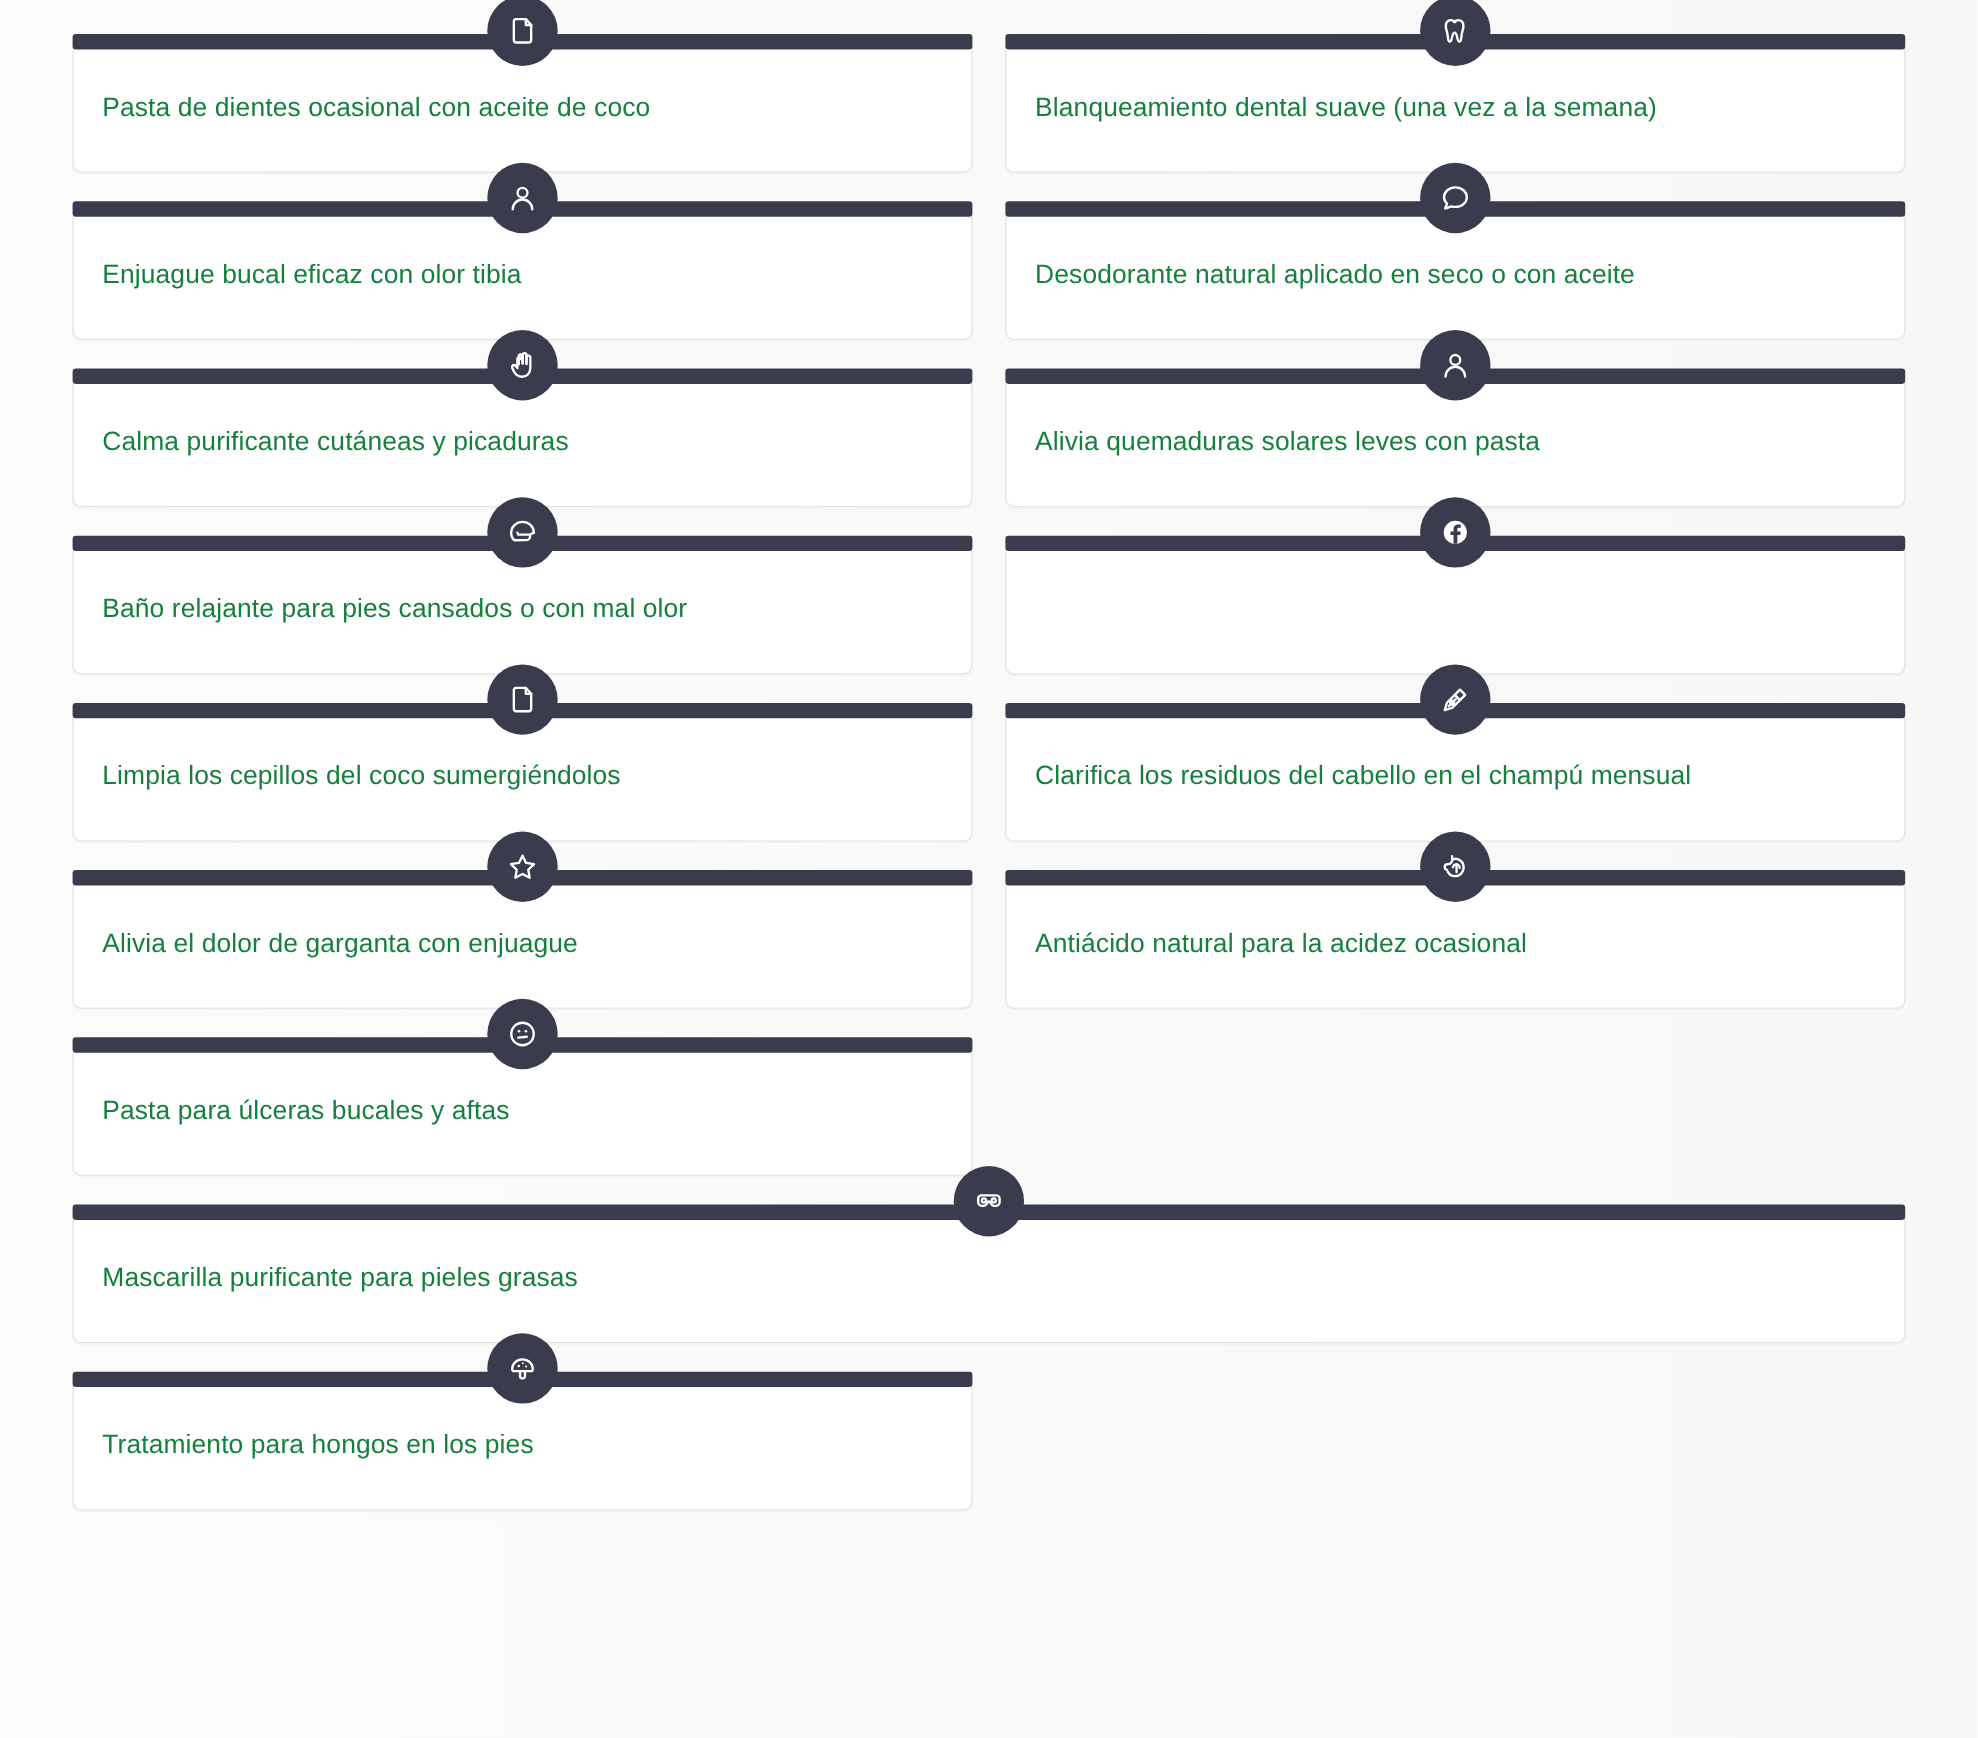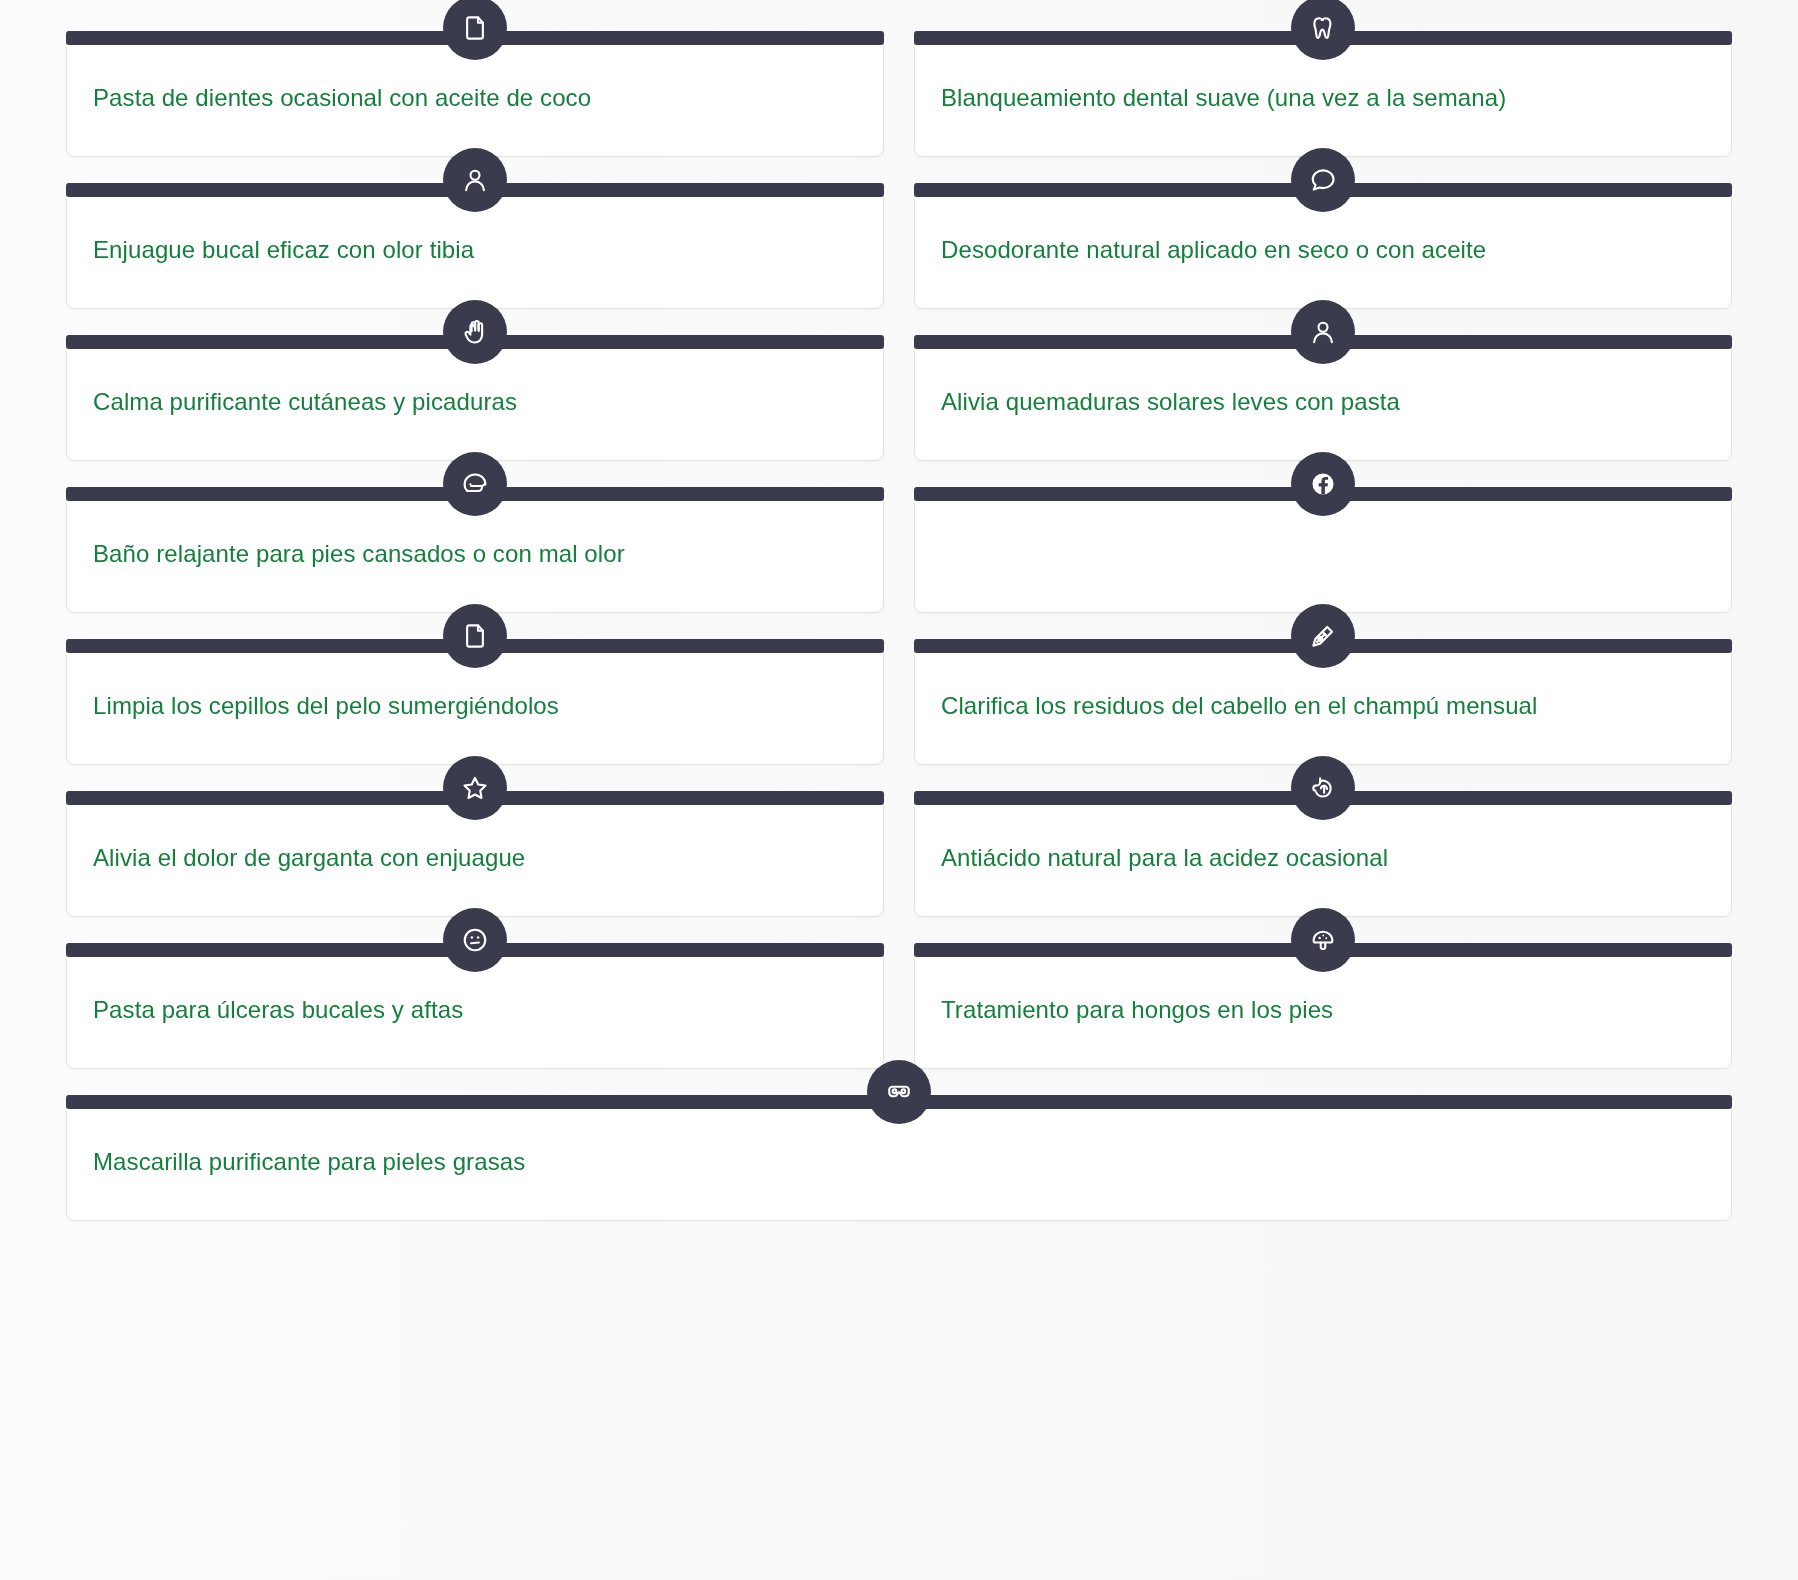--- a/index.html
+++ b/index.html
@@ -179,21 +179,21 @@
         </div>
       </div>
       <div class="card">
         <div class="topbar"></div>
         <div class="badge">
           <svg viewBox="0 0 24 24">
             <path fill="none" stroke="#ffffff" stroke-width="1.7" stroke-linecap="round" stroke-linejoin="round" d="M14.5 3.5H7.5a1.8 1.8 0 0 0-1.8 1.8v13.4a1.8 1.8 0 0 0 1.8 1.8h9a1.8 1.8 0 0 0 1.8-1.8V7.8z"></path>
             <path fill="none" stroke="#ffffff" stroke-width="1.7" stroke-linecap="round" stroke-linejoin="round" d="M14.4 3.6v4.2h4.0"></path>
           </svg>
         </div>
-        <div class="card-label">Limpia los cepillos del pelo sumergiéndolos</div>
+        <div class="card-label">Limpia los cepillos del coco sumergiéndolos</div>
       </div>
       <div class="card">
         <div class="topbar"></div>
         <div class="badge">
           <svg viewBox="0 0 24 24">
             <path fill="none" stroke="#ffffff" stroke-width="1.7" stroke-linecap="round" stroke-linejoin="round" d="M11.6 8.6l3.8-3.8 3.8 3.8-3.8 3.8z"></path>
             <path fill="none" stroke="#ffffff" stroke-width="1.7" stroke-linecap="round" stroke-linejoin="round" d="M13.5 10.5L7.3 16.7"></path>
             <path fill="none" stroke="#ffffff" stroke-width="1.7" stroke-linecap="round" stroke-linejoin="round" d="M11.6 8.6L5.9 14.3 4.3 19.7l5.4-1.6 5.7-5.7"></path>
             <circle fill="none" stroke="#ffffff" stroke-width="1.7" stroke-linecap="round" stroke-linejoin="round" cx="9.7" cy="14.3" r="1.5"></circle>
           </svg>
@@ -228,38 +228,38 @@
         <div class="badge">
           <svg viewBox="0 0 24 24">
             <circle fill="none" stroke="#ffffff" stroke-width="1.7" stroke-linecap="round" stroke-linejoin="round" cx="12" cy="12" r="8.2"></circle>
             <path fill="none" stroke="#ffffff" stroke-width="1.7" stroke-linecap="round" stroke-linejoin="round" d="M8.9 14.6l6.2-.6"></path>
             <circle fill="#ffffff" cx="9.5" cy="10" r="0.95"></circle>
             <circle fill="#ffffff" cx="14.5" cy="10" r="0.95"></circle>
           </svg>
         </div>
         <div class="card-label">Pasta para úlceras bucales y aftas</div>
       </div>
+      <div class="card full">
+        <div class="topbar"></div>
+        <div class="badge">
+          <svg viewBox="0 0 24 24">
+            <path fill="none" stroke="#ffffff" stroke-width="1.7" stroke-linecap="round" stroke-linejoin="round" d="M4.2 10.2c0-1.3 1.1-2.4 2.4-2.4h10.8c1.3 0 2.4 1.1 2.4 2.4v2.4c0 1.5-1.2 2.8-2.8 2.8h-1.3c-.9 0-1.7-.5-2.1-1.3l-.8-1.4a.9.9 0 0 0-1.6 0l-.8 1.4c-.4.8-1.2 1.3-2.1 1.3H7c-1.6 0-2.8-1.3-2.8-2.8z"></path>
+            <circle fill="none" stroke="#ffffff" stroke-width="1.7" stroke-linecap="round" stroke-linejoin="round" cx="8.4" cy="11.4" r="1.5"></circle>
+            <circle fill="none" stroke="#ffffff" stroke-width="1.7" stroke-linecap="round" stroke-linejoin="round" cx="15.5" cy="11.4" r="1.5"></circle>
+          </svg>
+        </div>
+        <div class="card-label">Mascarilla purificante para pieles grasas</div>
+      </div>
       <div class="card">
         <div class="topbar"></div>
         <div class="badge">
           <svg viewBox="0 0 24 24">
             <path fill="none" stroke="#ffffff" stroke-width="1.7" stroke-linecap="round" stroke-linejoin="round" d="M4.5 12.6c0-4.1 3.4-7.2 7.5-7.2s7.5 3.1 7.5 7.2c0 .8-.6 1.4-1.4 1.4H5.9c-.8 0-1.4-.6-1.4-1.4z"></path>
             <path fill="none" stroke="#ffffff" stroke-width="1.7" stroke-linecap="round" stroke-linejoin="round" d="M10.2 14v3.6c0 .9.7 1.6 1.6 1.6h.4c.9 0 1.6-.7 1.6-1.6V14"></path>
             <circle fill="#ffffff" cx="9.3" cy="10.3" r="0.95"></circle>
             <circle fill="#ffffff" cx="14.6" cy="10.6" r="0.8"></circle>
             <circle fill="#ffffff" cx="12.2" cy="8.3" r="0.7"></circle>
           </svg>
         </div>
         <div class="card-label">Tratamiento para hongos en los pies</div>
       </div>
-      <div class="card full">
-        <div class="topbar"></div>
-        <div class="badge">
-          <svg viewBox="0 0 24 24">
-            <path fill="none" stroke="#ffffff" stroke-width="1.7" stroke-linecap="round" stroke-linejoin="round" d="M4.2 10.2c0-1.3 1.1-2.4 2.4-2.4h10.8c1.3 0 2.4 1.1 2.4 2.4v2.4c0 1.5-1.2 2.8-2.8 2.8h-1.3c-.9 0-1.7-.5-2.1-1.3l-.8-1.4a.9.9 0 0 0-1.6 0l-.8 1.4c-.4.8-1.2 1.3-2.1 1.3H7c-1.6 0-2.8-1.3-2.8-2.8z"></path>
-            <circle fill="none" stroke="#ffffff" stroke-width="1.7" stroke-linecap="round" stroke-linejoin="round" cx="8.4" cy="11.4" r="1.5"></circle>
-            <circle fill="none" stroke="#ffffff" stroke-width="1.7" stroke-linecap="round" stroke-linejoin="round" cx="15.5" cy="11.4" r="1.5"></circle>
-          </svg>
-        </div>
-        <div class="card-label">Mascarilla purificante para pieles grasas</div>
-      </div>
     </div>
 </div>
 
 </body></html>

